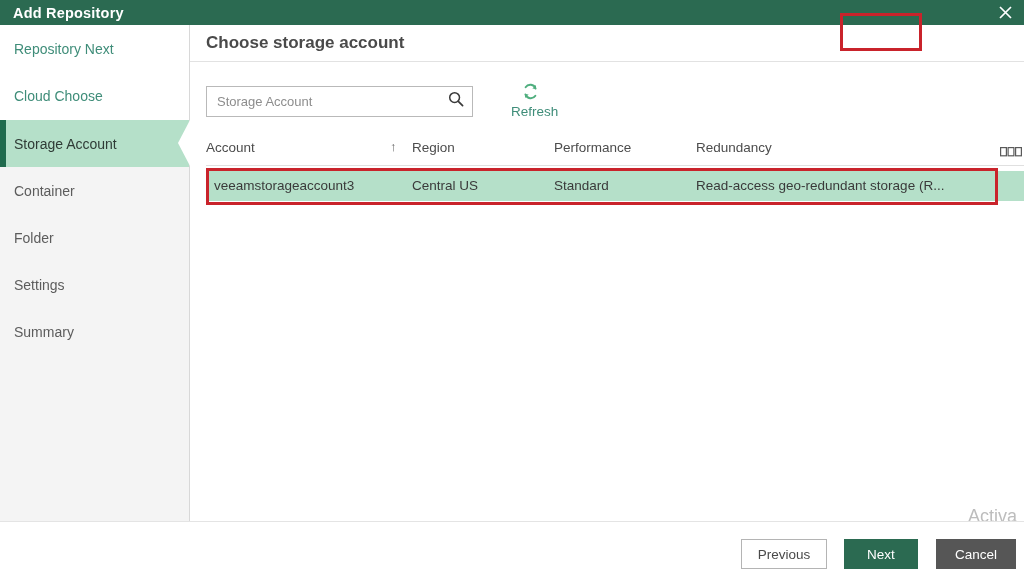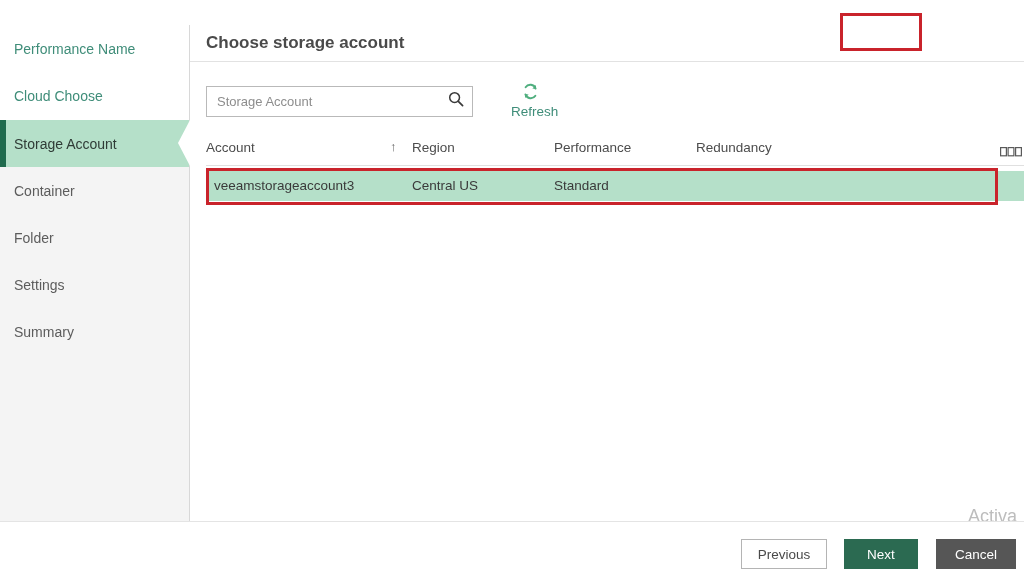--- a/index.html
+++ b/index.html
@@ -308,26 +308,34 @@
     overflow: hidden;
   }
   .wm-line1 { font-size: 18px; line-height: 22px; white-space: nowrap; }
   .wm-line2 { font-size: 13px; line-height: 17px; white-space: nowrap; }
 </style>
 </head>
 <body>
 
 <div class="app">
 
+  <div class="titlebar">
+    <div class="titlebar-title">Add Repository</div>
+    <div class="titlebar-close">
+      <svg width="15" height="15" viewBox="0 0 15 15" aria-hidden="true">
+        <path d="M2 2 L13 13 M13 2 L2 13" stroke="#ffffff" stroke-width="1.7" fill="none"></path>
+      </svg>
+    </div>
+  </div>
 
   <div class="sidebar">
     <div class="side-top-white"></div>
 
     <div class="side-item done" style="top:0px;">
-      <span class="side-label">Performance Name</span>
+      <span class="side-label">Repository Next</span>
     </div>
 
     <div class="side-item done" style="top:47px;">
       <span class="side-label">Cloud Choose</span>
     </div>
 
     <div class="side-item active" style="top:95px;">
       <span class="active-bar"></span>
       <span class="side-label">Storage Account</span>
       <span class="side-notch"></span>
@@ -393,20 +401,21 @@
             <rect x="8.1" y="0.6" width="5.8" height="8.2" fill="#ffffff" stroke="#5a5a5a" stroke-width="1.2"></rect>
             <rect x="15.6" y="0.6" width="5.8" height="8.2" fill="#ffffff" stroke="#5a5a5a" stroke-width="1.2"></rect>
           </svg>
         </span>
       </div>
 
       <div class="row">
         <div class="cell c-account">veeamstorageaccount3</div>
         <div class="cell c-region">Central US</div>
         <div class="cell c-perf">Standard</div>
+        <div class="cell c-redun">Read-access geo-redundant storage (R...</div>
       </div>
     </div>
   </div>
 
   <div class="row-annotation"></div>
 
   <div class="watermark">
     <div class="wm-line1">Activa</div>
     <div class="wm-line2">Go to Se</div>
   </div>

